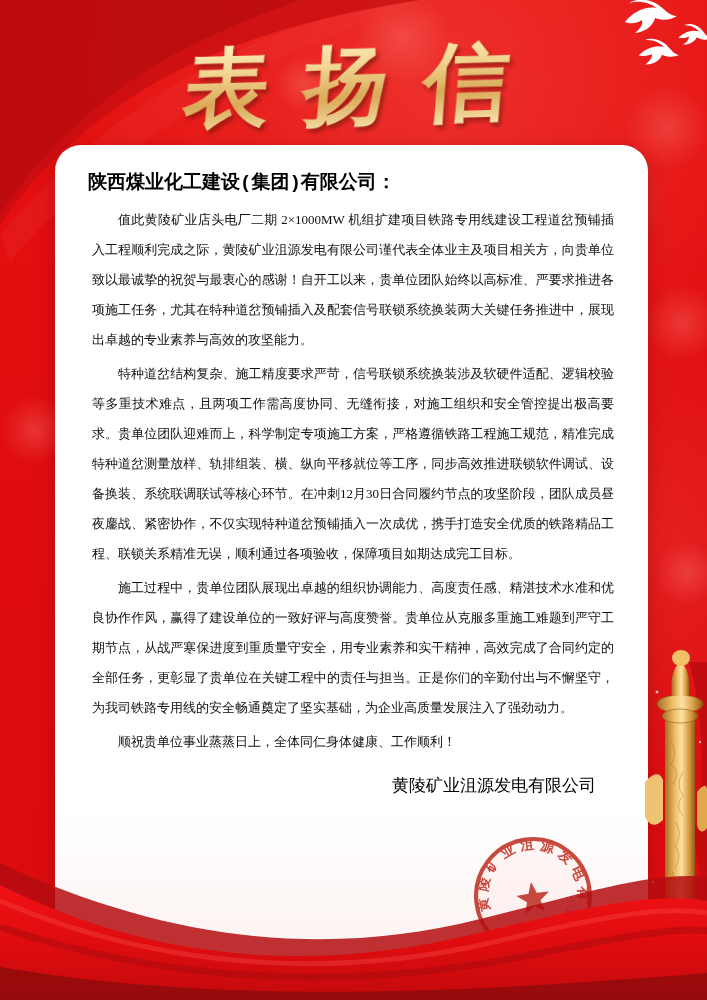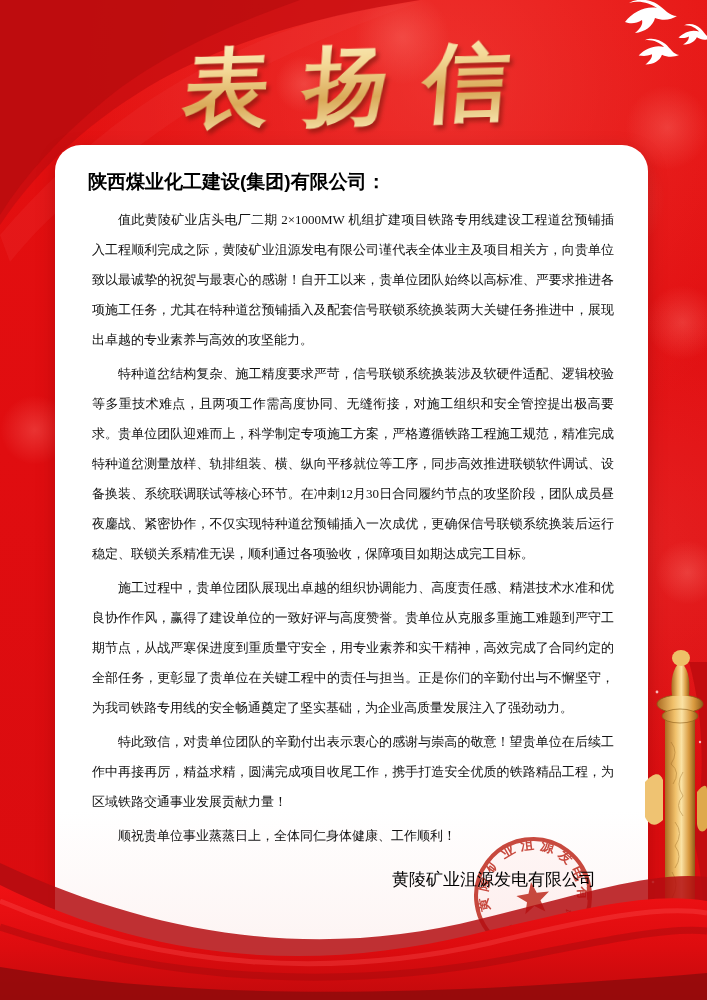--- a/index.html
+++ b/index.html
@@ -24,21 +24,21 @@
     transform:rotate(-1.5deg) skewX(-6deg);
     filter:drop-shadow(3px 4px 2px rgba(110,20,10,.55));
   }
   
   #card{
     position:absolute;left:55px;top:145px;width:593px;height:812px;z-index:3;
     background:linear-gradient(180deg,#ffffff 0%,#ffffff 82%,#fdf3f2 100%);
     border-radius:26px;box-shadow:0 6px 18px rgba(120,0,0,.35);
     box-sizing:border-box;padding:24px 30px 0 33px;color:#111;
   }
-  #recipient{font-family:Liberation Sans, sans-serif;font-weight:bold;font-size:19px;margin:0 0 10px 0;color:#000;}
+  #recipient{font-family:Liberation Mono, monospace;font-weight:bold;font-size:19px;margin:0 0 10px 0;color:#000;}
   .para{margin:4px;font-size:13px;line-height:30px;text-align:justify;text-indent:2em;color:#101010;}
   #sign-off{margin:14px 22px 0 auto;width:fit-content;text-align:center;font-size:17px;line-height:29px;color:#000;}
   
   #seal{position:absolute;left:417px;top:690px;width:122px;height:122px;z-index:4;opacity:.92;mix-blend-mode:multiply;transform:rotate(-8deg);}
   
   #pillar{position:absolute;right:0;top:632px;z-index:4;}
   #bottom-wave{position:absolute;left:0;bottom:0;z-index:5;}
 </style>
 </head>
 <body>
@@ -66,23 +66,22 @@
       <path d="M52,58 C58,50 67,45 76,46 C71,42 63,40 56,42 C62,38 71,39 77,43 C83,47 86,52 92,52 C87,55 81,56 75,54 C74,60 68,65 60,66 C64,62 66,58 65,55 C60,58 56,58 52,58 Z" transform="rotate(8 70 54)"></path>
       <path d="M92,40 C97,33 104,29 111,30 C107,27 101,25 95,27 C100,23 107,24 112,27 C117,30 119,34 124,34 C120,37 115,38 110,36 C109,41 104,45 98,46 C101,43 103,40 102,37 C98,40 95,40 92,40 Z" transform="rotate(12 104 36)"></path>
     </g>
   </svg>
 
   <h1 id="main-title">表扬信</h1>
 
   <div id="card">
     <p id="recipient">陕西煤业化工建设(集团)有限公司：</p>
     <p class="para">值此黄陵矿业店头电厂二期 2×1000MW 机组扩建项目铁路专用线建设工程道岔预铺插入工程顺利完成之际，黄陵矿业沮源发电有限公司谨代表全体业主及项目相关方，向贵单位致以最诚挚的祝贺与最衷心的感谢！自开工以来，贵单位团队始终以高标准、严要求推进各项施工任务，尤其在特种道岔预铺插入及配套信号联锁系统换装两大关键任务推进中，展现出卓越的专业素养与高效的攻坚能力。</p>
-    <p class="para">特种道岔结构复杂、施工精度要求严苛，信号联锁系统换装涉及软硬件适配、逻辑校验等多重技术难点，且两项工作需高度协同、无缝衔接，对施工组织和安全管控提出极高要求。贵单位团队迎难而上，科学制定专项施工方案，严格遵循铁路工程施工规范，精准完成特种道岔测量放样、轨排组装、横、纵向平移就位等工序，同步高效推进联锁软件调试、设备换装、系统联调联试等核心环节。在冲刺12月30日合同履约节点的攻坚阶段，团队成员昼夜鏖战、紧密协作，不仅实现特种道岔预铺插入一次成优，更确保信号联锁系统换装后运行稳定、联锁关系精准无误，顺利通过各项验收，保障项目如期达成完工目标。</p>
+    <p class="para">特种道岔结构复杂、施工精度要求严苛，信号联锁系统换装涉及软硬件适配、逻辑校验等多重技术难点，且两项工作需高度协同、无缝衔接，对施工组织和安全管控提出极高要求。贵单位团队迎难而上，科学制定专项施工方案，严格遵循铁路工程施工规范，精准完成特种道岔测量放样、轨排组装、横、纵向平移就位等工序，同步高效推进联锁软件调试、设备换装、系统联调联试等核心环节。在冲刺12月30日合同履约节点的攻坚阶段，团队成员昼夜鏖战、紧密协作，不仅实现特种道岔预铺插入一次成优，携手打造安全优质的铁路精品工程、联锁关系精准无误，顺利通过各项验收，保障项目如期达成完工目标。</p>
     <p class="para">施工过程中，贵单位团队展现出卓越的组织协调能力、高度责任感、精湛技术水准和优良协作作风，赢得了建设单位的一致好评与高度赞誉。贵单位从克服多重施工难题到严守工期节点，从战严寒保进度到重质量守安全，用专业素养和实干精神，高效完成了合同约定的全部任务，更彰显了贵单位在关键工程中的责任与担当。正是你们的辛勤付出与不懈坚守，为我司铁路专用线的安全畅通奠定了坚实基础，为企业高质量发展注入了强劲动力。</p>
-    <p class="para">特此致信，对贵单位团队的辛勤付出表示衷心的感谢与崇高的敬意！望贵单位在后续工作中再接再厉，精益求精，圆满完成项目收尾工作，携手打造安全优质的铁路精品工程，为区域铁路交通事业发展贡献力量！</p>
     <p class="para">顺祝贵单位事业蒸蒸日上，全体同仁身体健康、工作顺利！</p>
     <div id="sign-off">
       <div>黄陵矿业沮源发电有限公司</div>
     </div>
 
     <svg id="seal" viewBox="0 0 120 120">
       <defs>
         <path id="sealTopArc" d="M 17,72 A 45,45 0 1 1 103,72" fill="none"></path>
         <path id="sealBotArc" d="M 24,80 A 41,41 0 0 0 96,80" fill="none"></path>
       </defs>

